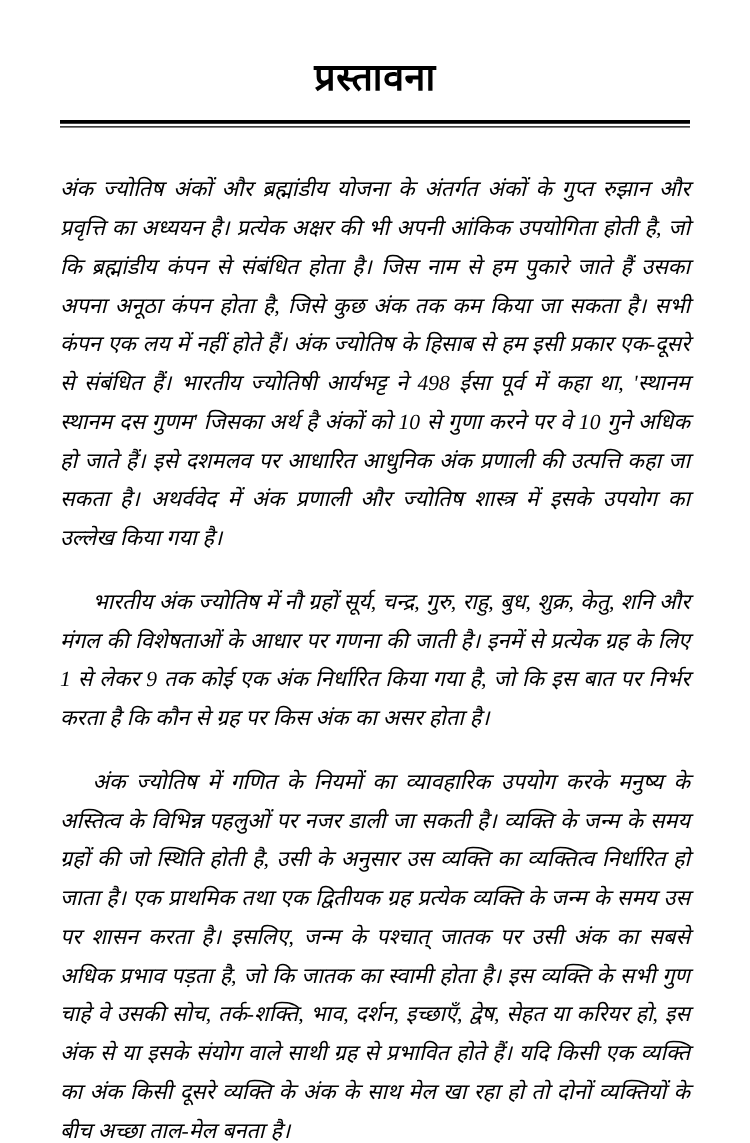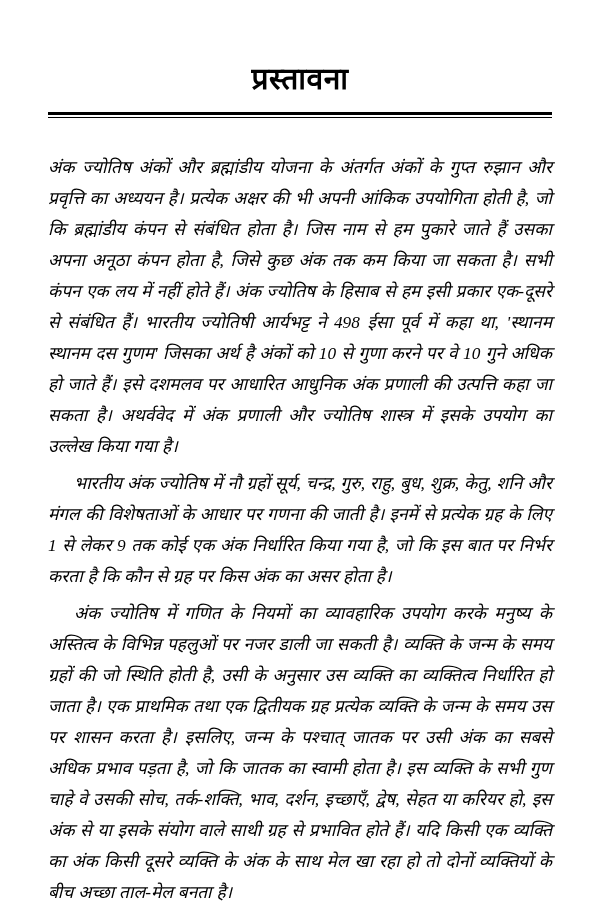--- a/index.html
+++ b/index.html
@@ -12,21 +12,21 @@
     height: 914px;
     font-family: "Liberation Serif", "DejaVu Serif", serif;
     color: #000000;
     overflow: hidden;
   }
   .page {
     position: relative;
     width: 600px;
     height: 686px;
     box-sizing: border-box;
-    padding: 16px 48px;
+    padding: 0 48px;
   }
   .title-block {
     padding-top: 44px;
     text-align: center;
   }
   .page-title {
     font-size: 30px;
     font-weight: bold;
     letter-spacing: 0.5px;
     line-height: 1.25;
@@ -50,21 +50,21 @@
   .body-text p {
     margin: 0 0 0 0;
     font-size: 17.3px;
     line-height: 31px;
     text-align: justify;
     text-justify: inter-word;
     word-spacing: 0.5px;
     font-style: italic;
   }
   .body-text p + p {
-    margin-top: 6px;
+    margin-top: 20px;
   }
   .indent {
     text-indent: 26px;
   }
 </style>
 </head>
 <body>
 
 <div class="page">
 

